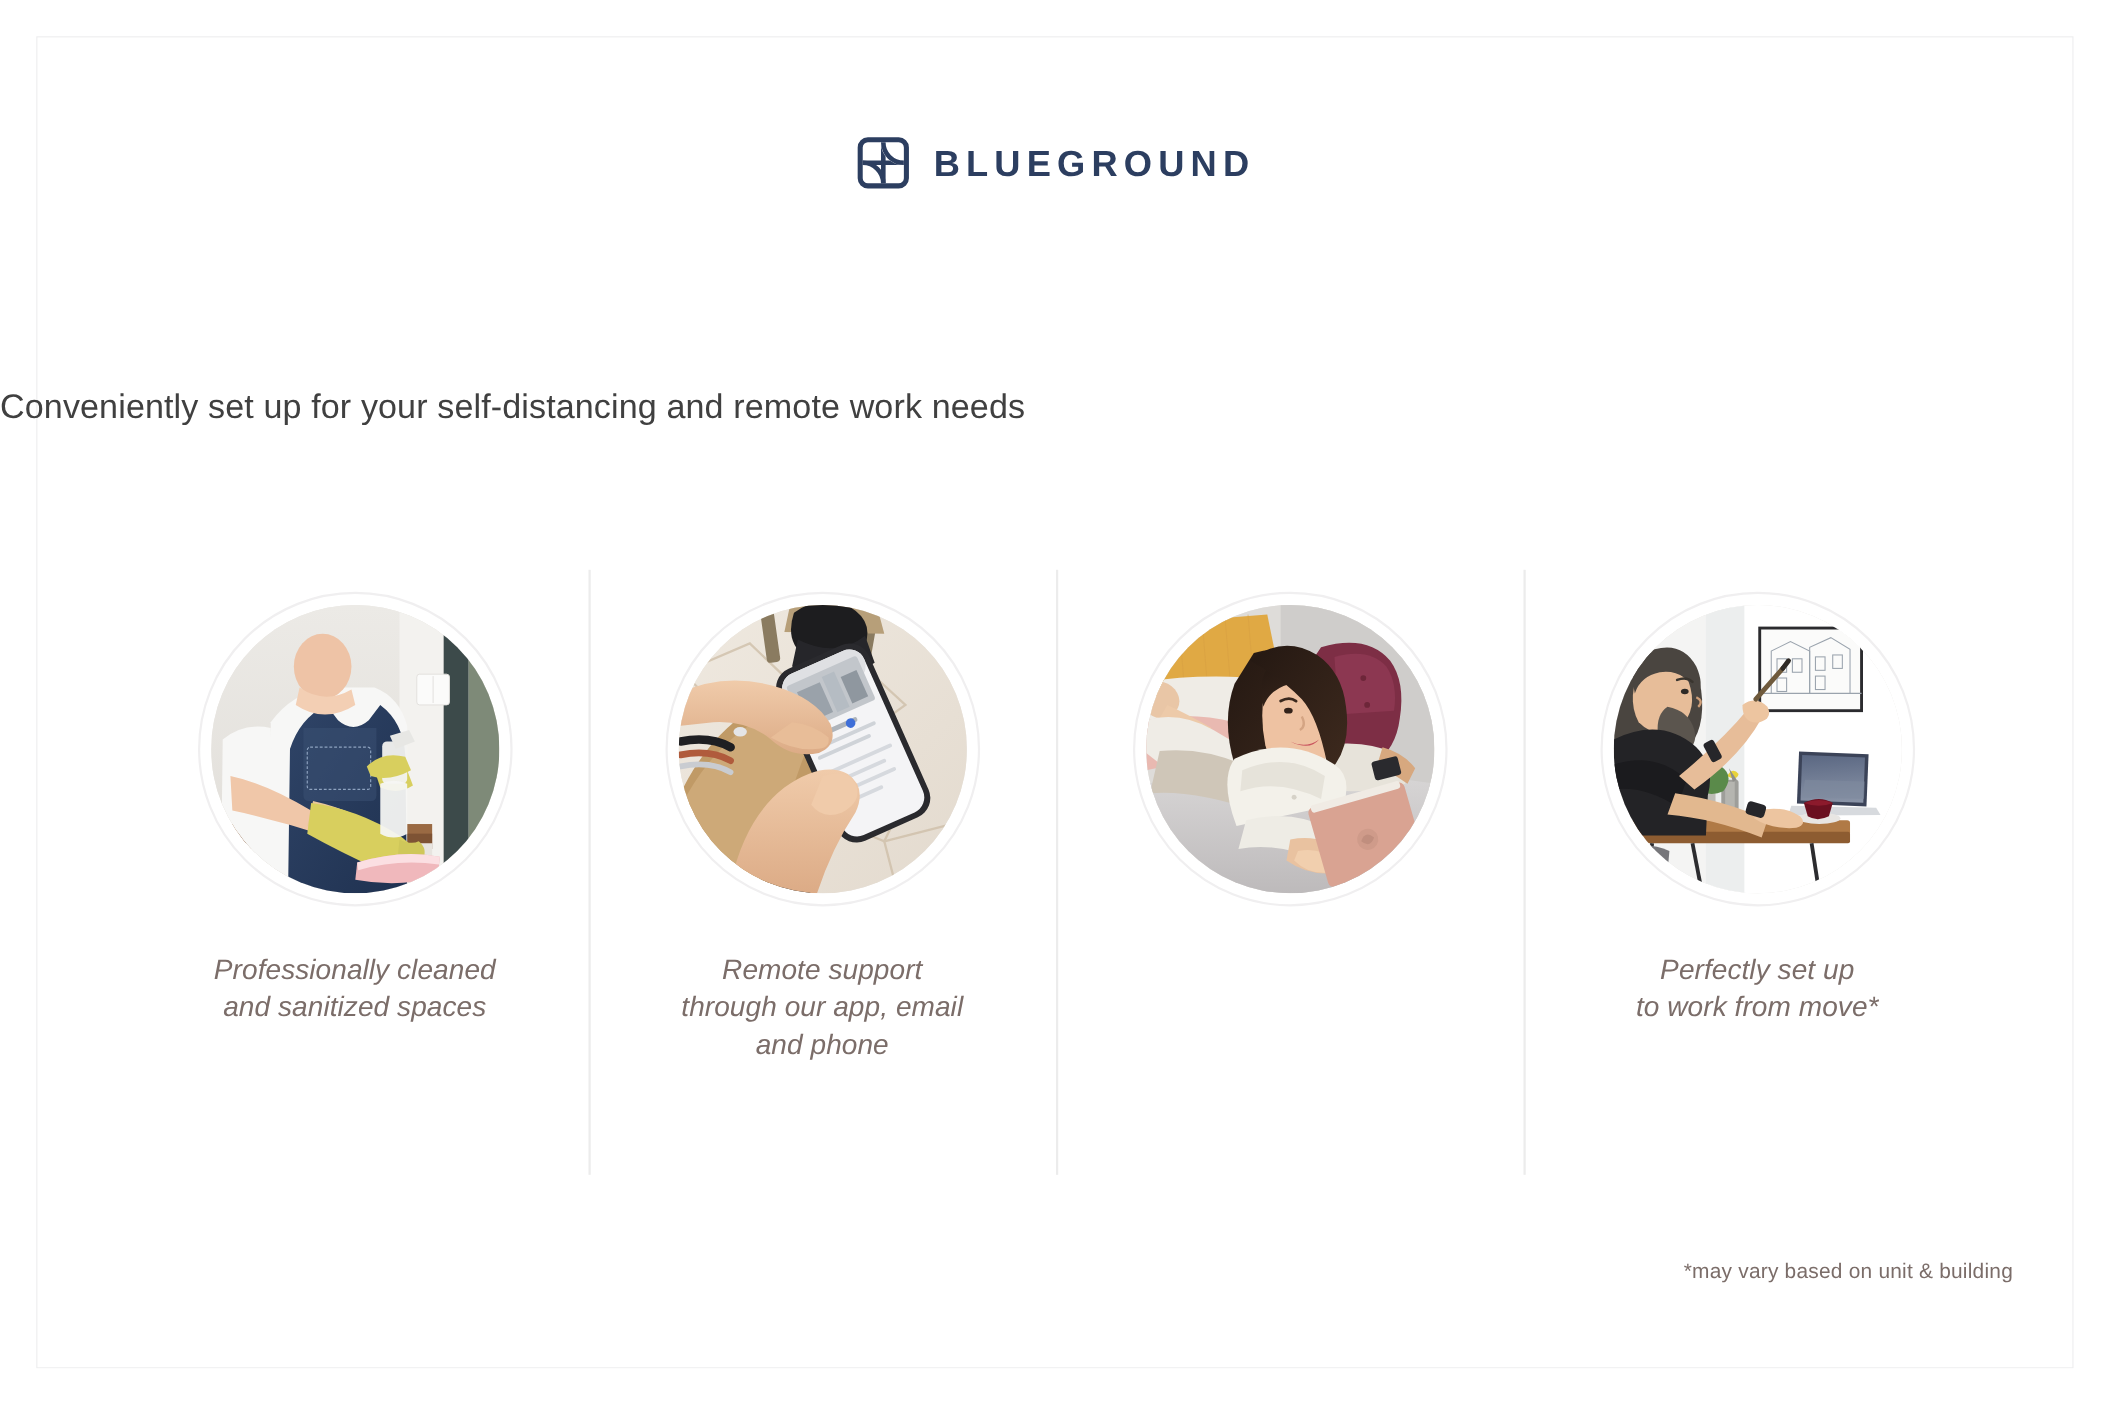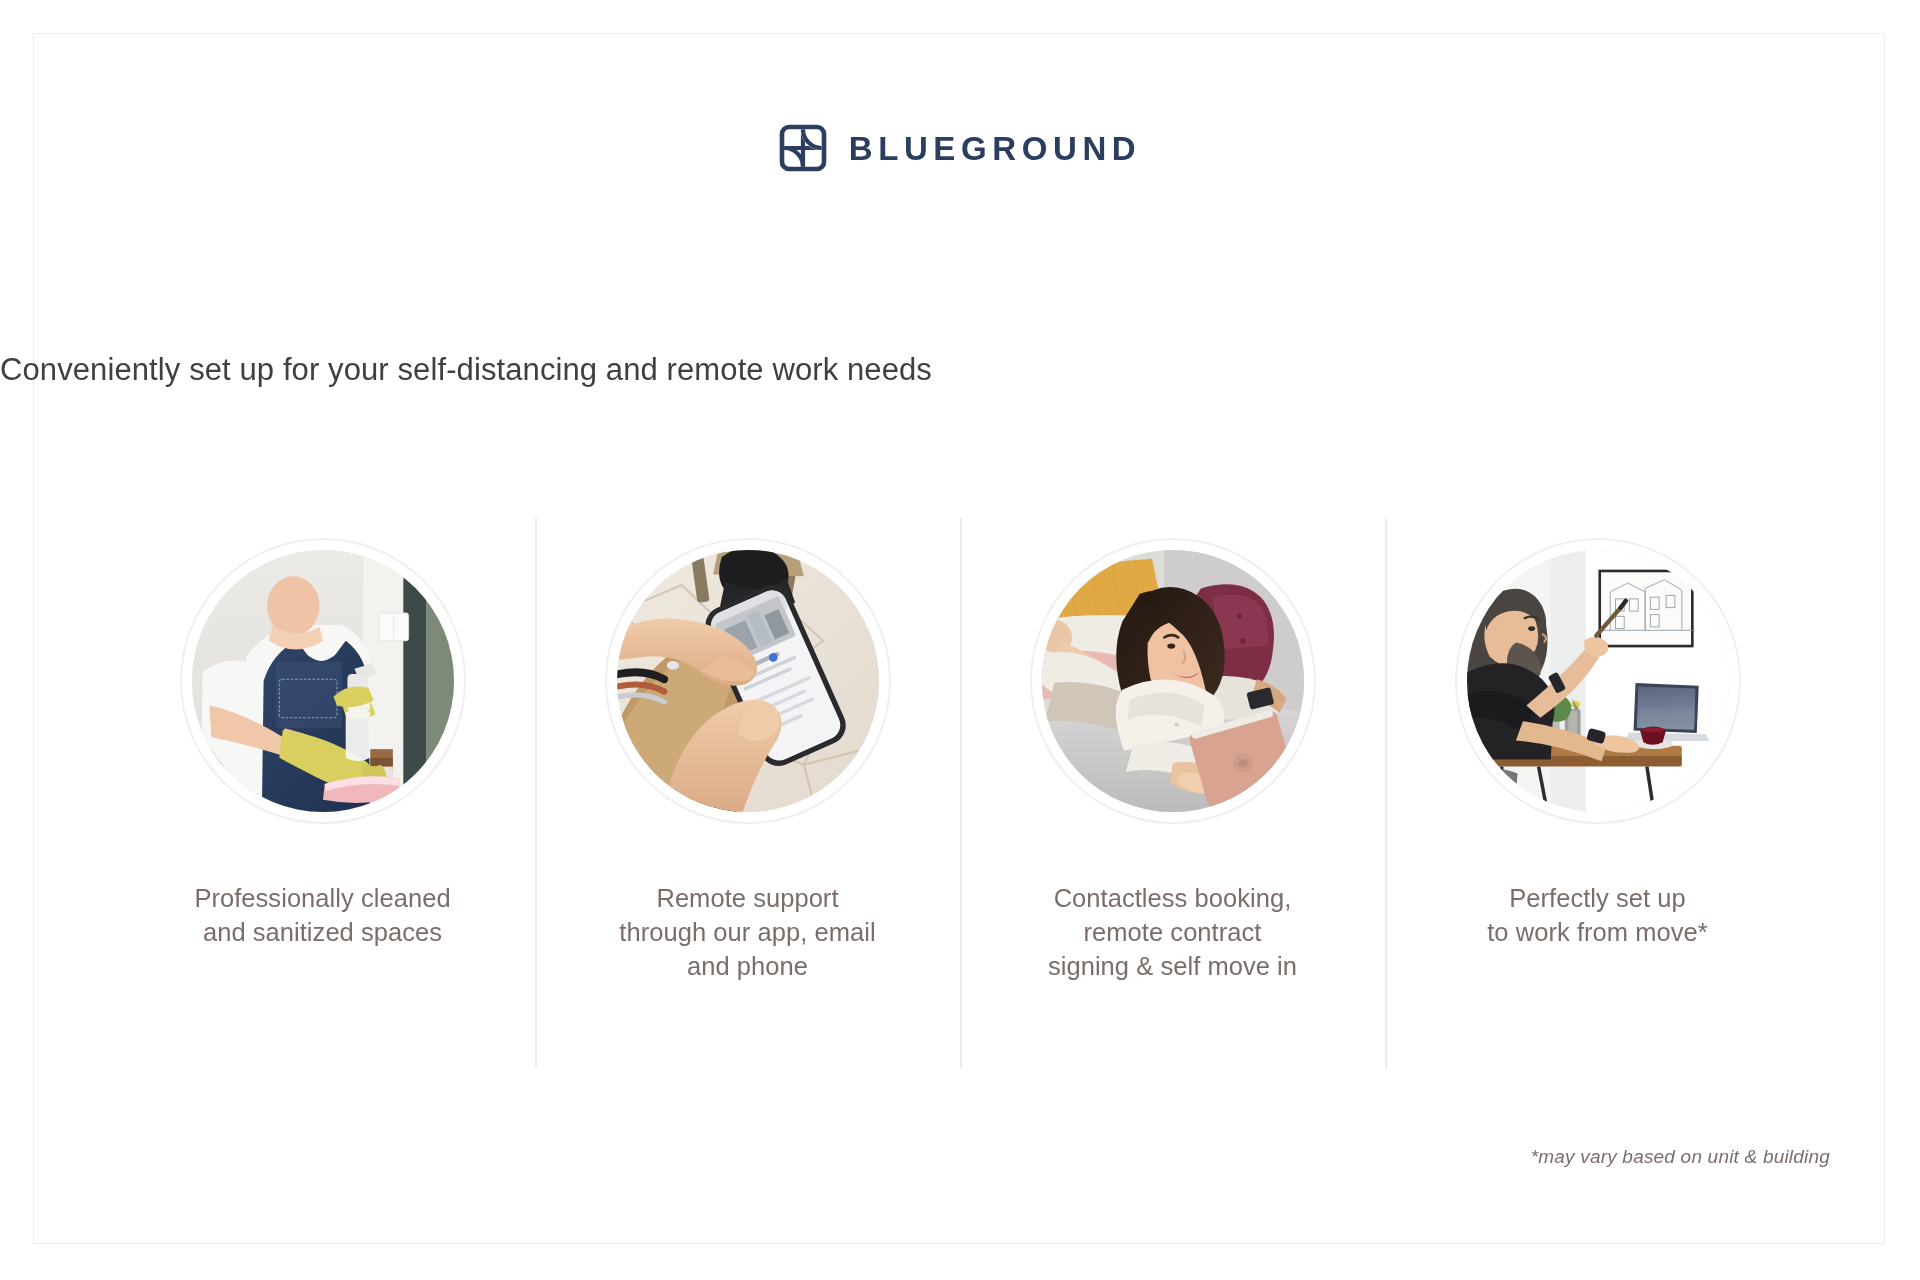--- a/index.html
+++ b/index.html
@@ -127,37 +127,37 @@
     width: 100%;
     height: 100%;
     border-radius: 50%;
     overflow: hidden;
     position: relative;
     background: #e9e6e2;
   }
   .photo svg { display: block; width: 100%; height: 100%; }
 
   .caption {
-    margin-top: 58px;
+    margin-top: 42px;
     text-align: center;
     font-size: 25.5px;
     line-height: 1.33;
     color: #7b6d69;
     font-weight: 400;
     letter-spacing: 0.05px;
     white-space: pre-line;
+    font-style: italic;
   }
 
   
   .footnote {
     position: absolute;
     right: 90px;
     top: 1146px;
     font-size: 19px;
-    font-style: italic;
     color: #7b6d69;
     letter-spacing: 0.2px;
     white-space: nowrap;
   }
 </style>
 </head>
 <body>
 
 <div class="page">
 
@@ -355,23 +355,20 @@
             <path d="M158 256 q24 -4 40 10 q6 8 -4 12 q-24 4 -40 -12 Z" fill="#f1cfae"></path>
             <g transform="rotate(-16 222 236)">
               <rect x="176" y="198" width="104" height="86" rx="6" fill="#d9a392"></rect>
               <rect x="180" y="196" width="96" height="8" rx="3" fill="#f0ebe4"></rect>
               <circle cx="228" cy="246" r="11" fill="#cf9b8a"></circle>
               <path d="M221 246 q7 -10 14 0 q-7 10 -14 0 Z" fill="#c08e7e"></path>
             </g>
           </svg>
         </div>
       </div>
-      <p class="caption">Contactless booking,
-remote contract
-signing &amp; self move in</p>
     </div>
 
     <div class="column">
       <div class="photo-ring">
         <div class="photo">
           <svg viewBox="0 0 300 300" preserveAspectRatio="xMidYMid slice" aria-hidden="true">
             <defs>
               <linearGradient id="c4screen" x1="0" y1="0" x2="0" y2="1">
                 <stop offset="0" stop-color="#5a6782"></stop>
                   <stop offset="1" stop-color="#8b95a8"></stop>

